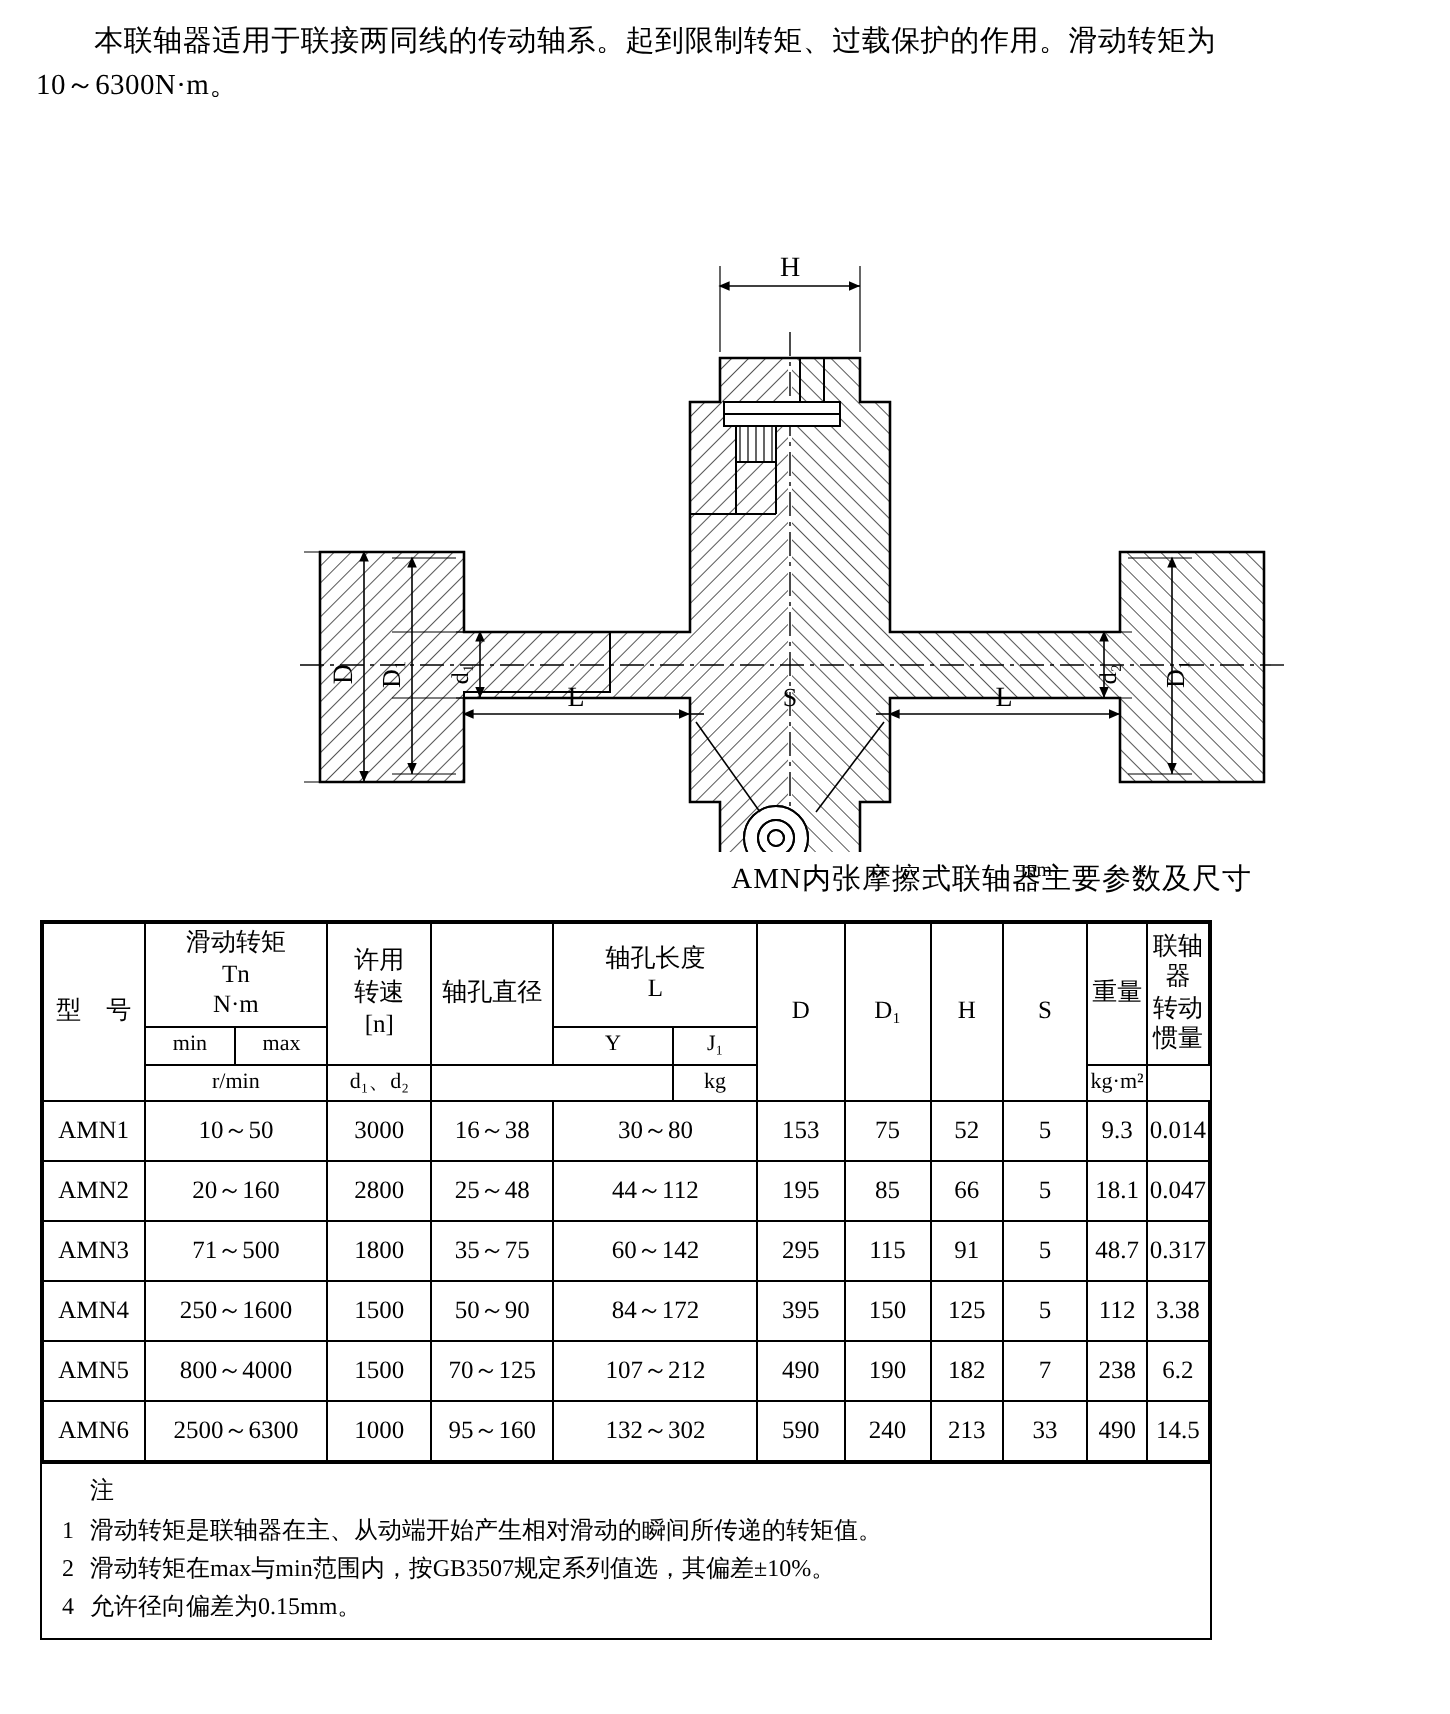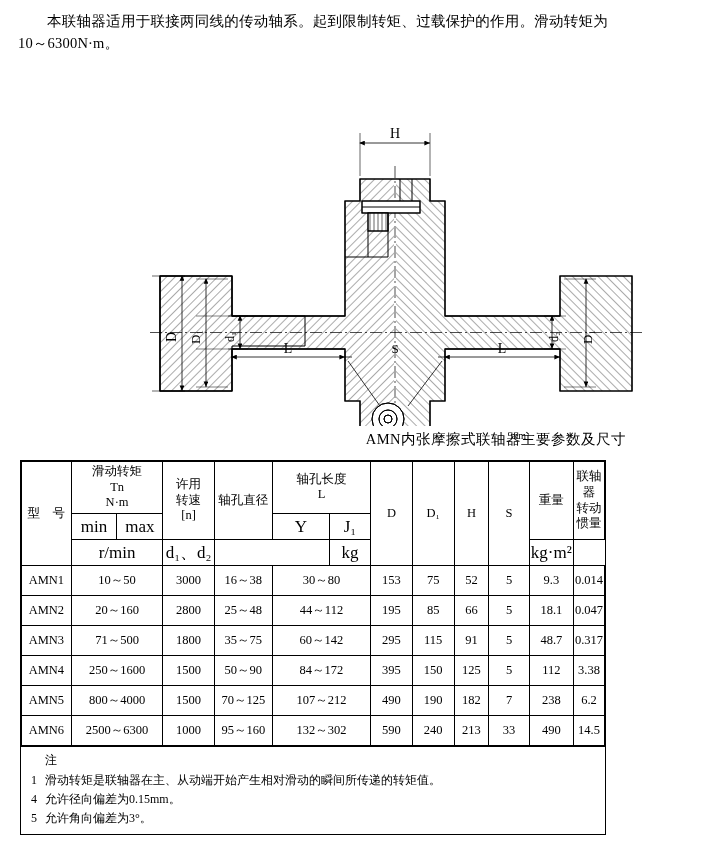--- a/index.html
+++ b/index.html
@@ -77,21 +77,21 @@
     border: 0.8px solid #000;
     text-align: center;
     vertical-align: middle;
     padding: 2px 1px;
     font-weight: normal;
   }
   table.params thead td, table.params thead th {
     line-height: 1.25;
   }
   .hdr-main { font-size: 12.5px; }
-  .hdr-sub  { font-size: 17px; }
+  .hdr-sub  { font-size: 11px; }
   .row-cell { height: 30px; font-size: 12.5px; }
   .model-cell { font-size: 12.5px; }
 
   
   .notes {
     padding: 4px 8px 6px 10px;
     font-size: 12px;
     line-height: 1.6;
     border-top: 0.8px solid #000;
   }
@@ -379,21 +379,21 @@
         </tr>
       </tbody>
     </table>
 
     <div class="notes">
       <div class="note-title">注</div>
       <div class="note-line">
         <span class="n">1</span><span>滑动转矩是联轴器在主、从动端开始产生相对滑动的瞬间所传递的转矩值。</span>
       </div>
       <div class="note-line">
-        <span class="n">4</span><span>允许径向偏差为0.15mm。</span>
+        <span class="n">2</span><span>滑动转矩在max与min范围内，按GB3507规定系列值选，其偏差±10%。</span>
       </div>
       <div class="note-line">
-        <span class="n">5</span><span>允许角向偏差为3°。</span>
+        <span class="n">4</span><span>允许径向偏差为0.15mm。</span>
       </div>
     </div>
   </div>
 
 </div>
 
 </body></html>

